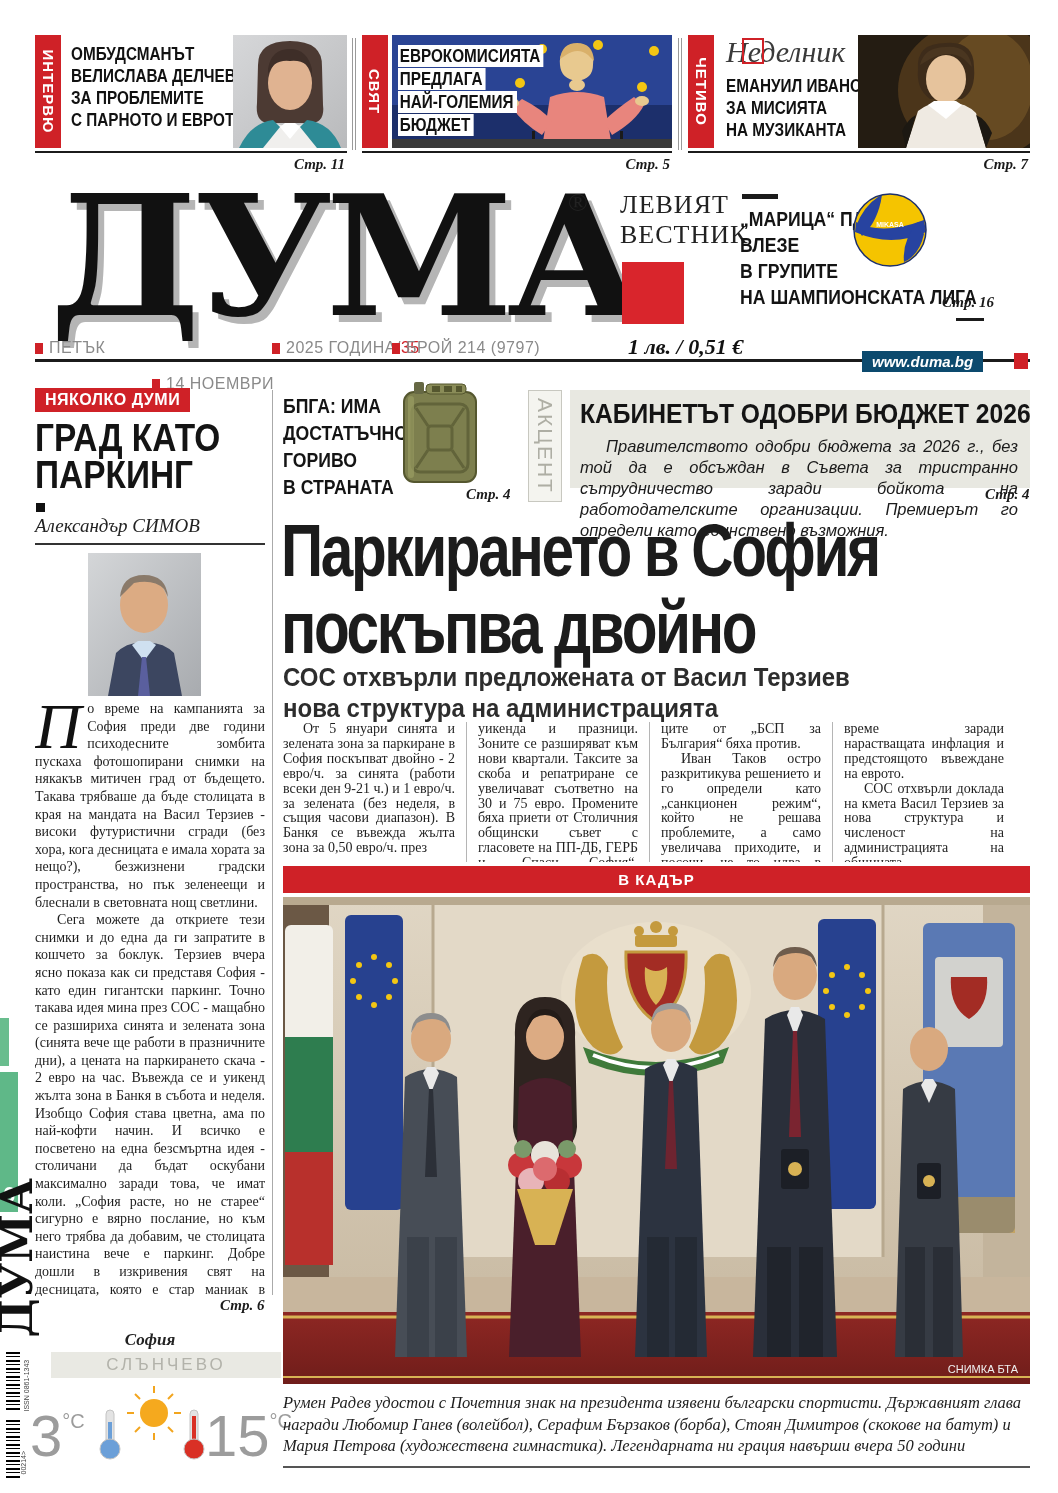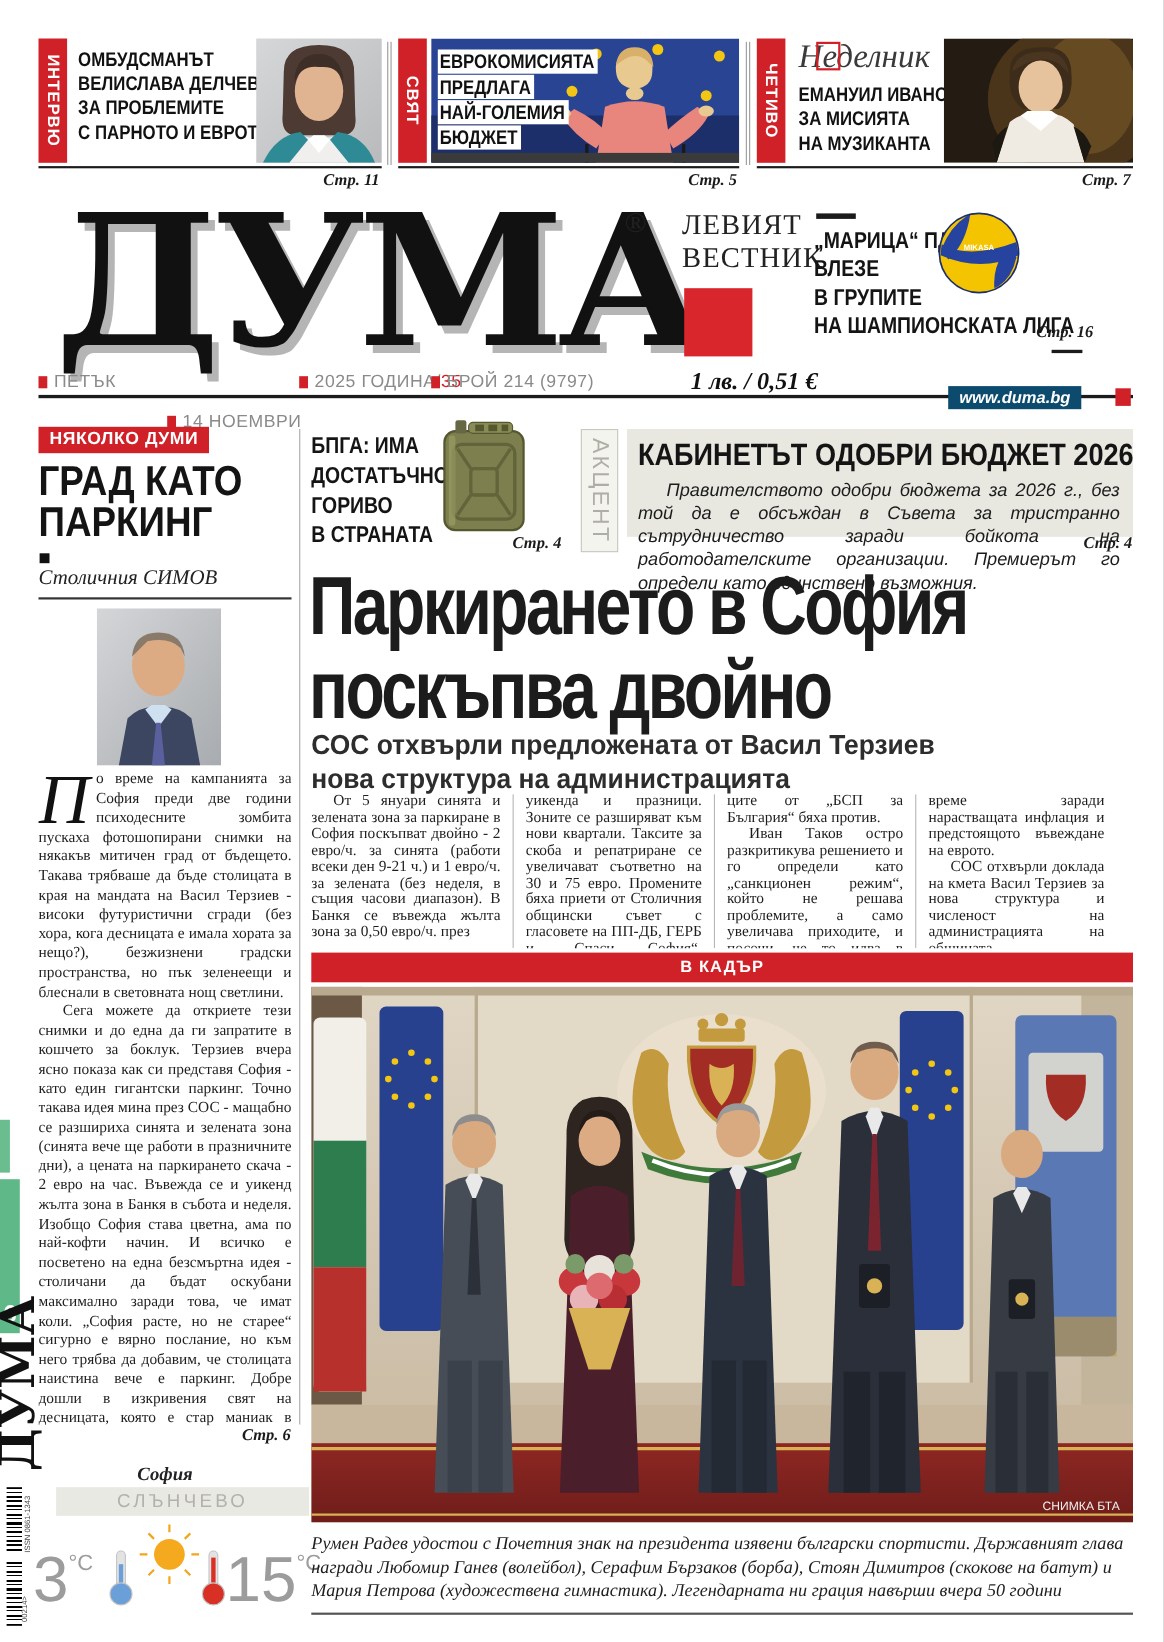--- a/index.html
+++ b/index.html
@@ -222,21 +222,21 @@
   <div class="abs rule-dark" style="left:35px; top:359px; width:995px; height:3px;"></div>
   <div class="abs webbox" style="left:862px; top:351px;">www.duma.bg</div>
   <div class="abs" style="left:1014px; top:353px; width:14px; height:16px; background:#cf2127;"></div>
 
   <div class="abs" style="left:35px; top:388px;"><span class="rubric">НЯКОЛКО ДУМИ</span></div>
   <div class="abs op-title" style="left:35px; top:420px;">
     <div>ГРАД КАТО</div>
     <div>ПАРКИНГ</div>
   </div>
   <div class="abs" style="left:36px; top:503px; width:9px; height:9px; background:#111;"></div>
-  <div class="abs author" style="left:35px; top:515px;">Столичния СИМОВ</div>
+  <div class="abs author" style="left:35px; top:515px;">Александър СИМОВ</div>
   <div class="abs" style="left:35px; top:543px; width:230px; height:2px; background:#333;"></div>
 
   <svg class="abs" style="left:88px; top:553px;" width="113" height="143" viewBox="0 0 113 143">
     <rect width="113" height="143" fill="url(#g2)"></rect>
     <defs>
         <linearGradient id="g2" x1="0" y1="0" x2="1" y2="1">
           <stop offset="0" stop-color="#d4d6d8"></stop>
           <stop offset="1" stop-color="#a8abaf"></stop>
         </linearGradient>
       </defs>

